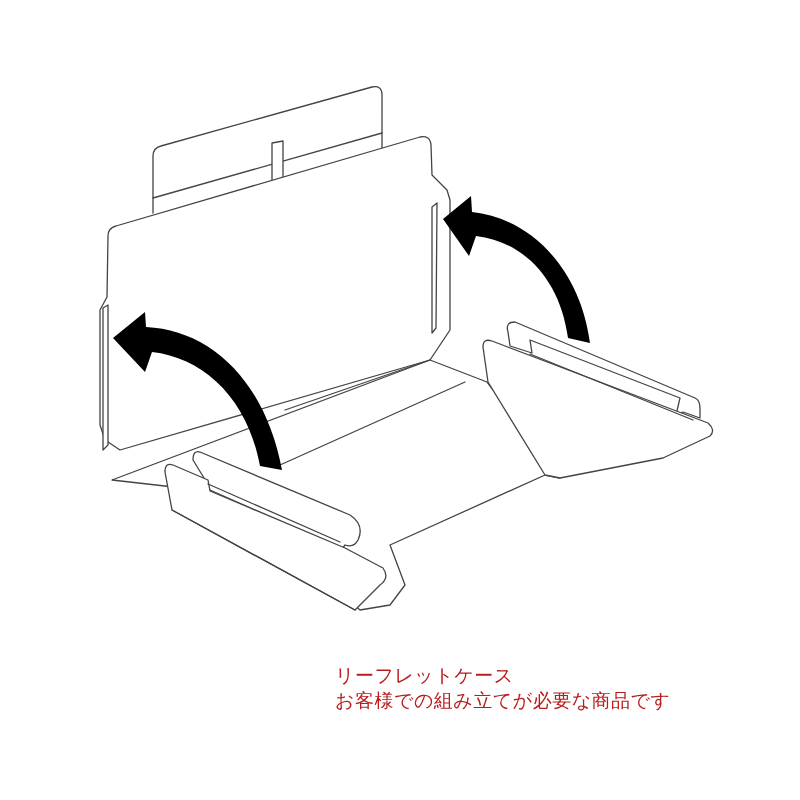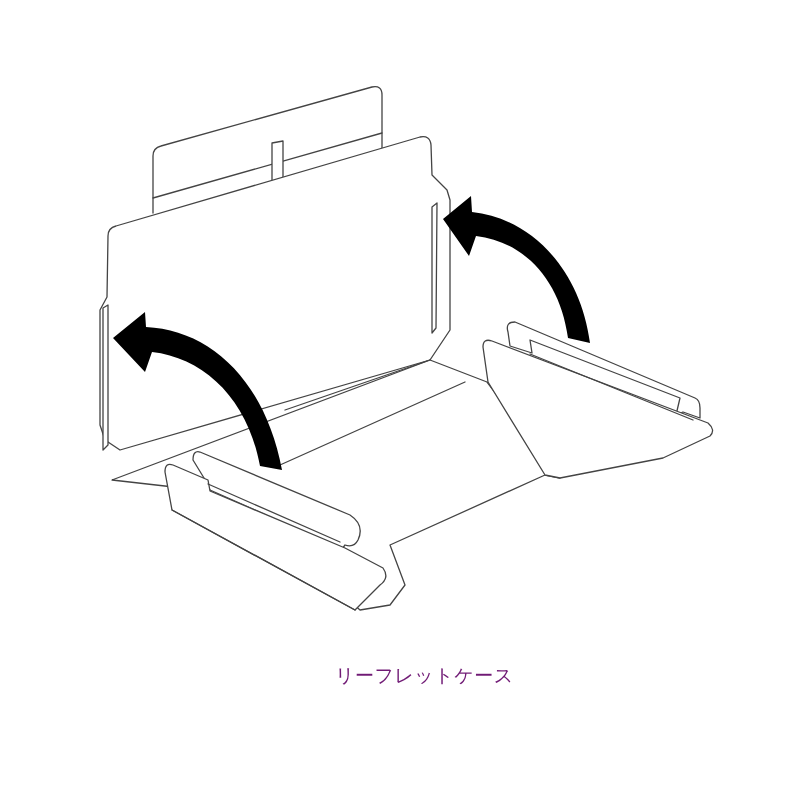--- a/index.html
+++ b/index.html
@@ -4,21 +4,21 @@
   <style>
     html, body { margin: 0; padding: 0; background: #ffffff; }
     body { width: 800px; height: 800px; position: relative; overflow: hidden; }
     #stage { position: absolute; left: 0; top: 0; width: 800px; height: 800px; }
     .ln { fill: #ffffff; stroke: #444444; stroke-width: 1.3; stroke-linejoin: round; stroke-linecap: round; }
     .ln-open { fill: none; stroke: #444444; stroke-width: 1.3; stroke-linejoin: round; stroke-linecap: round; }
     .arrow { fill: #000000; stroke: none; }
     .caption {
       position: absolute; left: 335px; top: 663px;
       font-family: "DejaVu Sans", "Liberation Sans", sans-serif;
-      font-size: 19px; line-height: 25px; color: #701a75; letter-spacing: 0.5px;
+      font-size: 19px; line-height: 25px; color: #b91c1c; letter-spacing: 0.5px;
     }
     .caption div { white-space: nowrap; }
   </style>
 </head>
 <body>
 
 <svg id="stage" viewBox="0 0 800 800" xmlns="http://www.w3.org/2000/svg">
 
   <g>
     <path class="ln" d="M153,213 L153,156 Q153,148 161,146 L372,87 Q382,85 382,95 L382,150"></path>
@@ -58,13 +58,14 @@
     <path class="ln-open" d="M172,510 L355,610"></path>
   </g>
 
   <path class="arrow" d="M113,338 L145,312 L146,327 C210,330 265,380 282,470 L260,466 C248,400 205,358 152,352 L145,372 Z"></path>
 
   <path class="arrow" d="M443,219 L471,196 L472,212 C530,218 580,268 590,343 L568,338 C560,280 525,242 476,236 L469,256 Z"></path>
 </svg>
 
 <div class="caption">
   <div>リーフレットケース</div>
+  <div>お客様での組み立てが必要な商品です</div>
 </div>
 
 </body></html>

